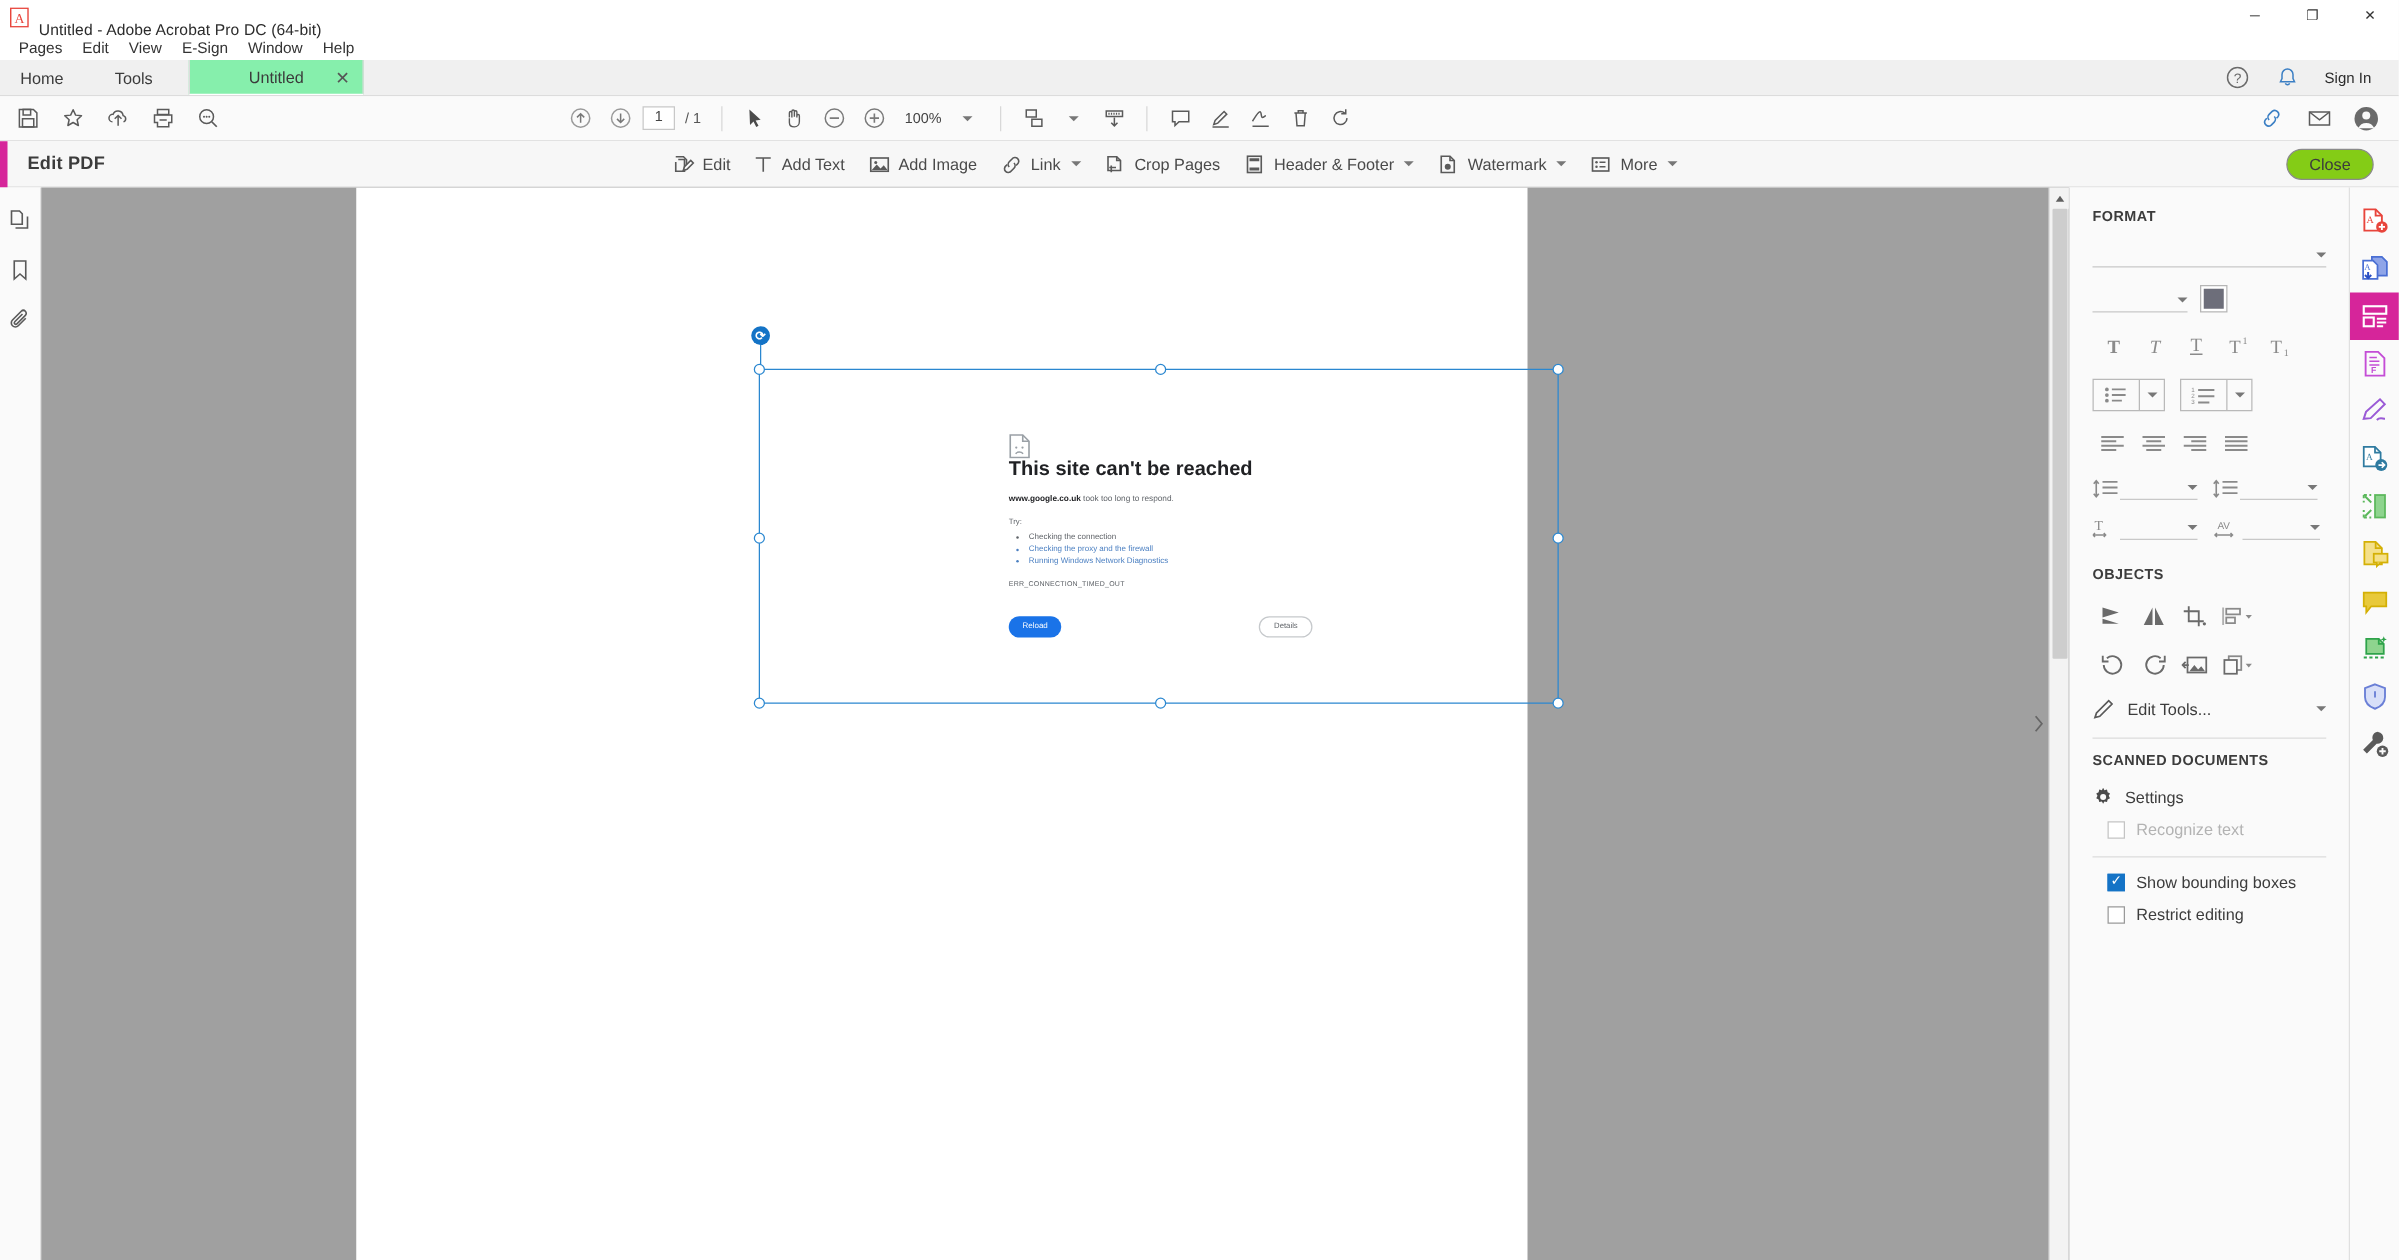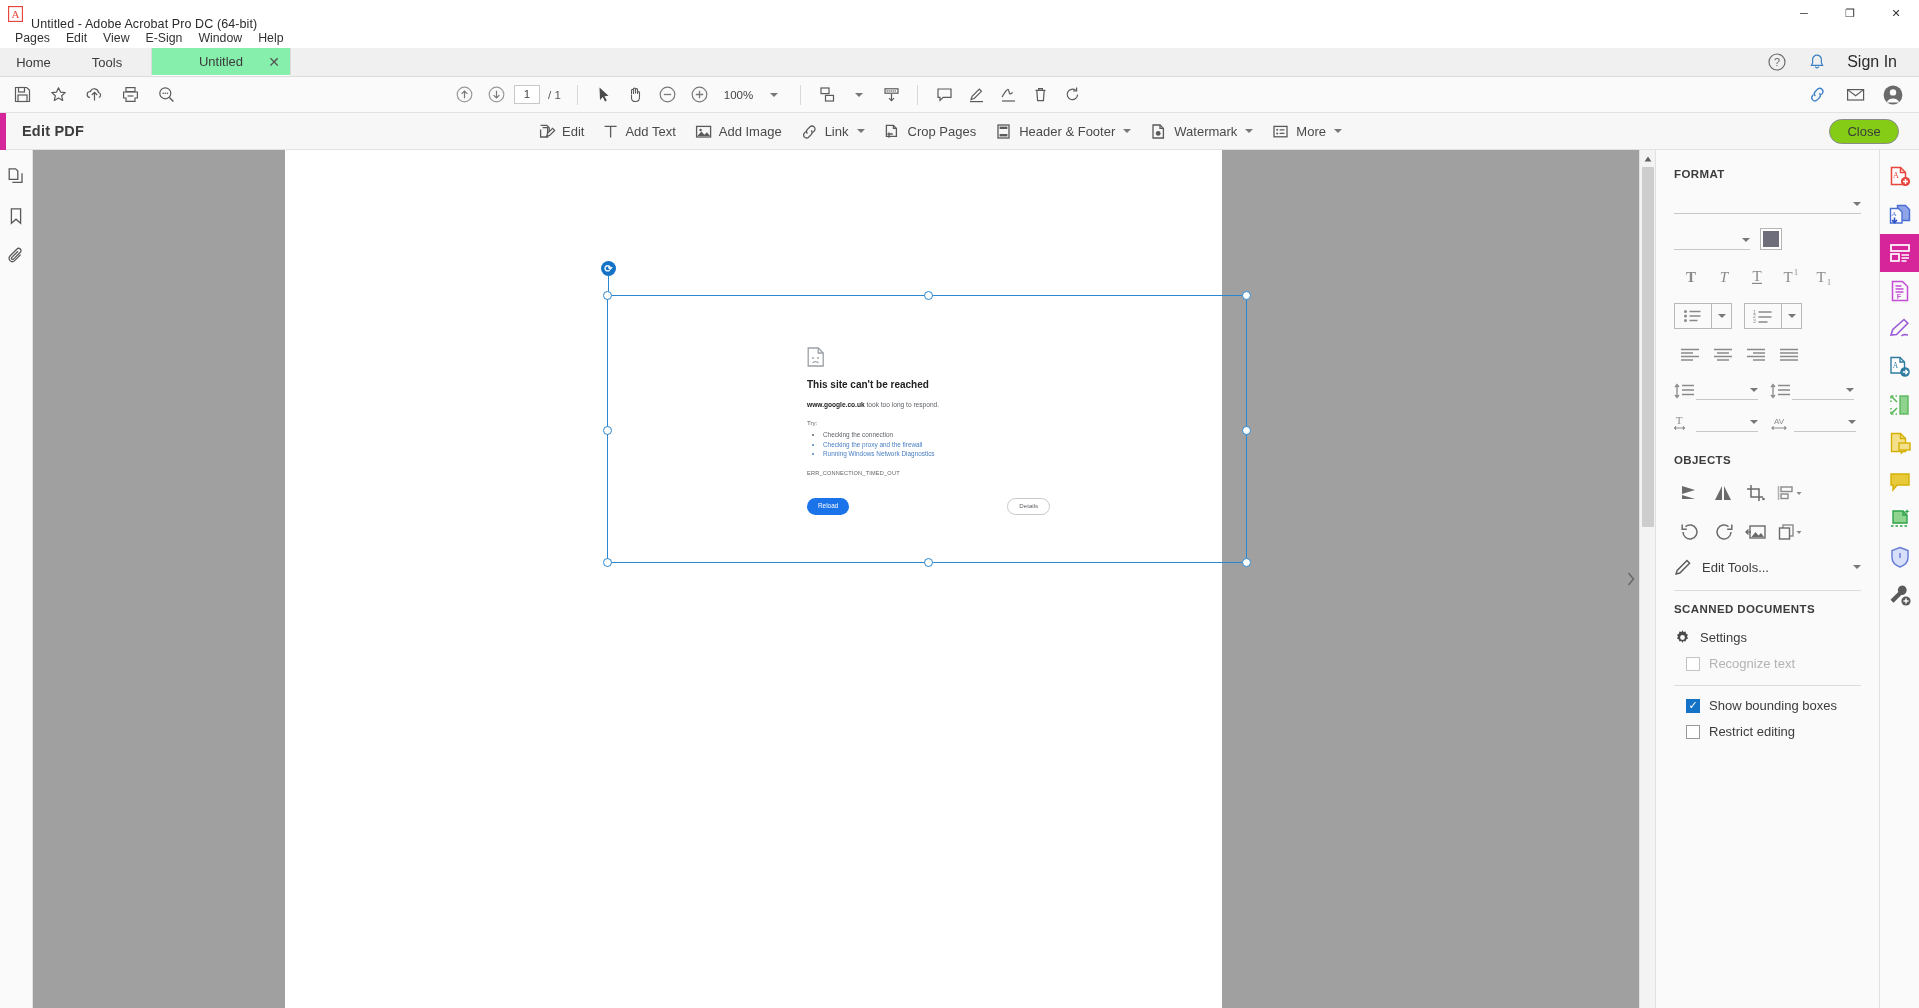--- a/index.html
+++ b/index.html
@@ -39,21 +39,21 @@
   }
   .tab.home { width: 67px; padding: 0; }
   .tab.tools { width: 80px; padding: 0; }
   .tab.doc {
     background: #86efac; width: 140px; border-right: 1px solid #dcdcdc;
     border-left: 1px solid #dcdcdc; margin-left: 4px; border-bottom: 1px solid #ffffff;
   }
   .tab-close { position: absolute; right: 10px; top: 50%; transform: translateY(-50%); font-size: 14px; color: #555; }
   .tabstrip-right { margin-left: auto; display: flex; align-items: center; gap: 0; padding-right: 8px; }
   .tsr-btn { width: 40px; height: 29px; display: flex; align-items: center; justify-content: center; }
-  .signin { font-size: 16px; color: #2b2b2b; padding: 0 14px 0 10px; font-weight: 400; }
+  .signin { font-size: 12px; color: #2b2b2b; padding: 0 14px 0 10px; font-weight: 400; }
 
   
   .maintoolbar {
     height: 36px; background: #fafafa; border-bottom: 1px solid #e2e2e2;
     display: flex; align-items: center; position: relative; flex: none;
   }
   .tb-left { display: flex; align-items: center; padding-left: 8px; gap: 8px; }
   .tb-center { position: absolute; left: 450px; display: flex; align-items: center; gap: 4px; }
   .tb-right { margin-left: auto; display: flex; align-items: center; gap: 10px; padding-right: 12px; }
   .tbtn { width: 28px; height: 28px; display: flex; align-items: center; justify-content: center; border-radius: 2px; }
@@ -113,21 +113,21 @@
   .rot-handle {
     position: absolute; left: 316px; top: 111px; width: 15px; height: 15px;
     border-radius: 50%; background: #1473c6; color: #fff; font-size: 10px;
     display: flex; align-items: center; justify-content: center; font-weight: bold;
   }
   .rot-stem { position: absolute; left: 323px; top: 126px; width: 1px; height: 19px; background: #2a87d0; }
 
   
   .errwrap { position: absolute; left: 199px; top: 51px; width: 390px; }
   .err-icon { width: 18px; height: 20px; margin-bottom: 18px; }
-  .err-title { font-size: 10px; color: #202124; font-weight: 700; margin-bottom: 11px; margin-top: 12px; }
+  .err-title { font-size: 16px; color: #202124; font-weight: 700; margin-bottom: 11px; }
   .err-sub { font-size: 6.6px; color: #5f6368; margin-bottom: 11px; }
   .err-sub b { color: #202124; font-weight: 700; }
   .err-try { font-size: 6.2px; color: #5f6368; margin-bottom: 4px; }
   .err-list { list-style: disc; margin-left: 16px; }
   .err-list li { font-size: 6.4px; color: #5f6368; line-height: 1.52; }
   .err-list li.link { color: #4a7fc1; }
   .err-code { font-size: 5.6px; color: #5f6368; letter-spacing: .2px; margin-top: 11px; }
   .err-btns { margin-top: 22px; display: flex; align-items: center; }
   .btn-reload {
     background: #1a73e8; color: #fff; font-size: 6.4px; border-radius: 9px;

